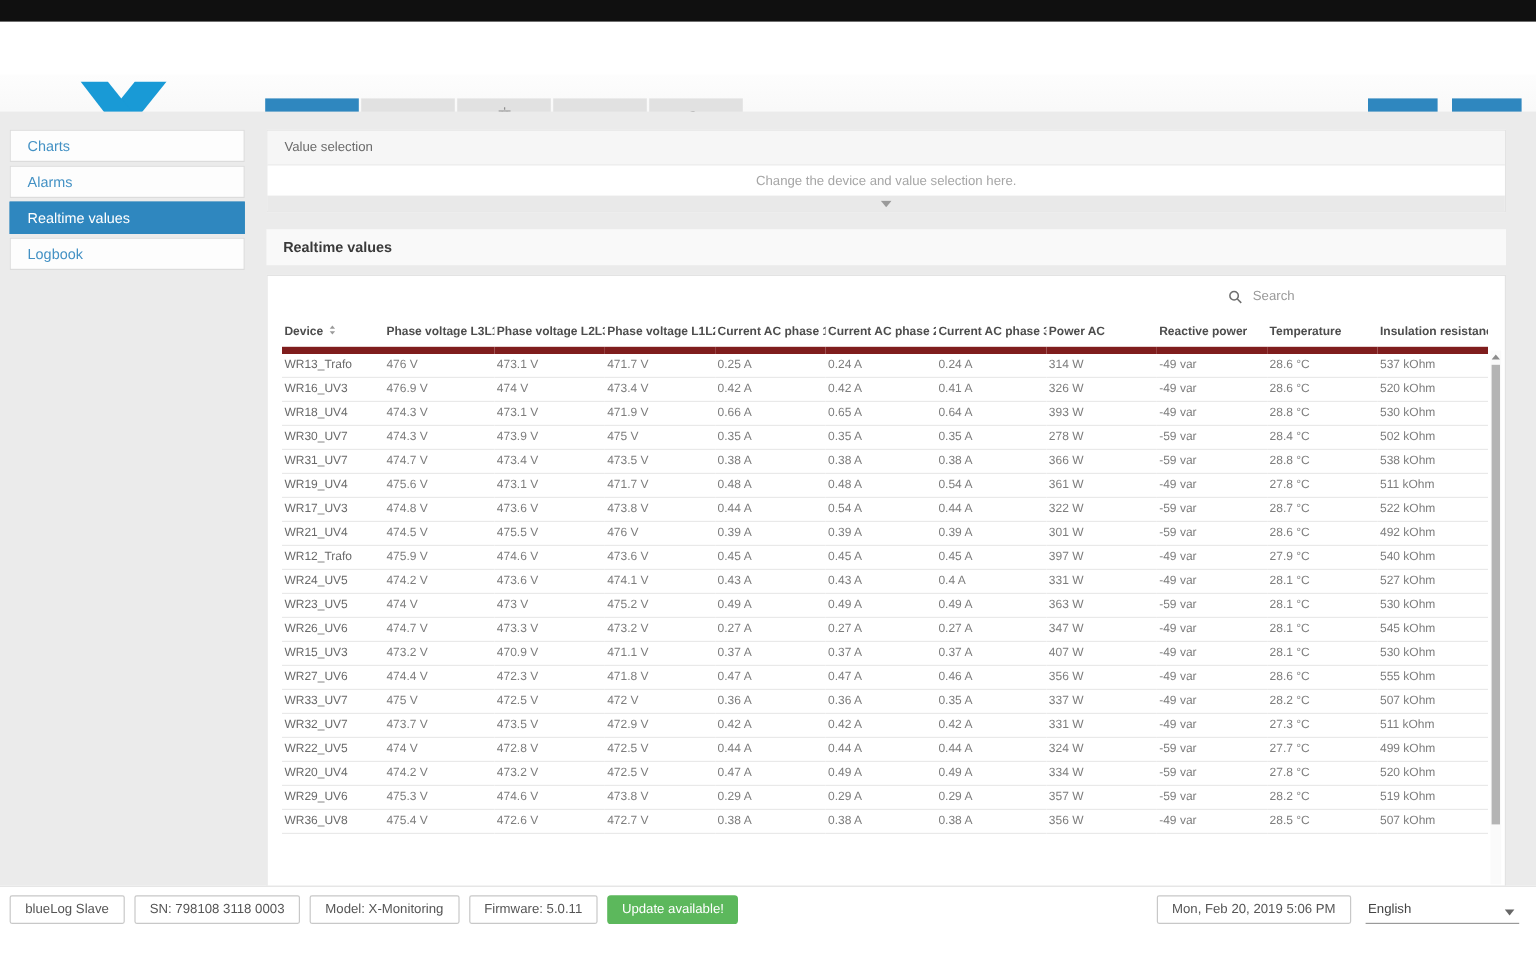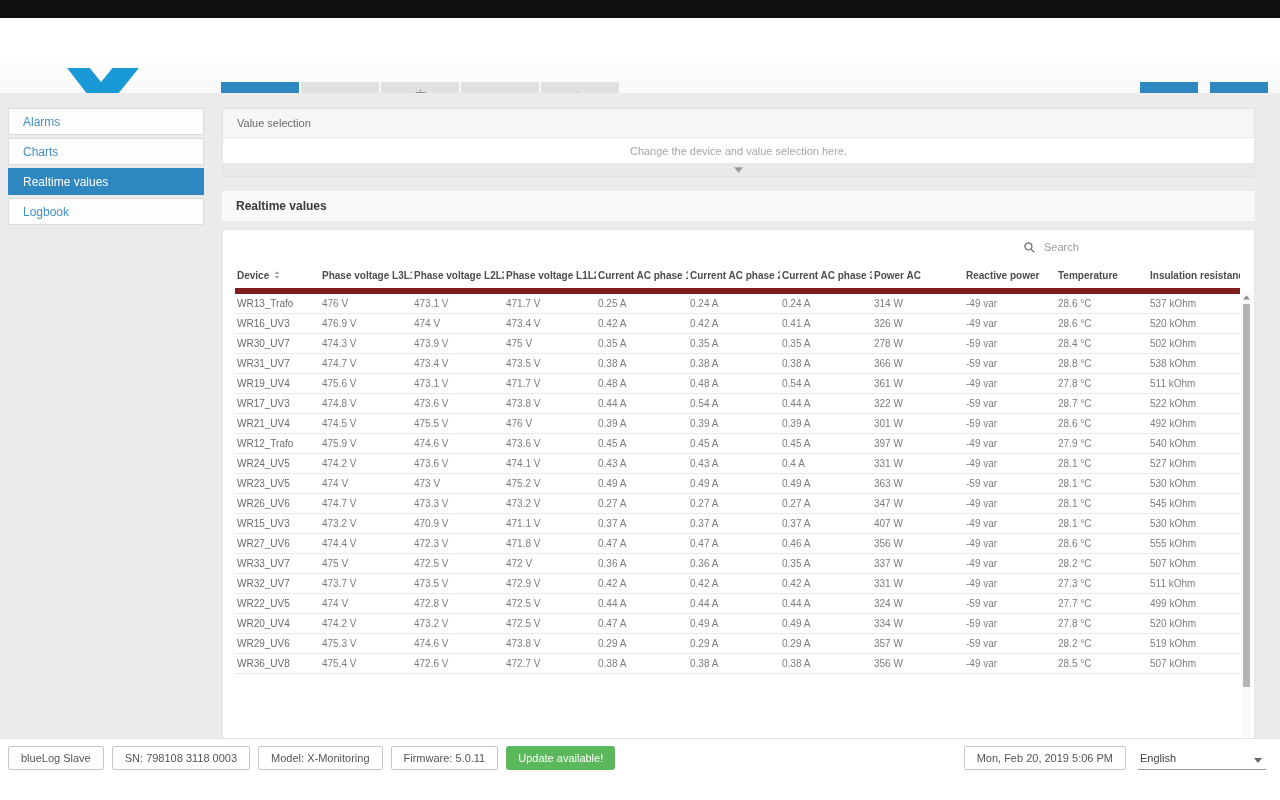--- a/index.html
+++ b/index.html
@@ -168,22 +168,22 @@
         <path d="M16 8.6l3.4 3.4-3.4 3.4"></path>
       </svg>
       <span class="lbl">LOG OUT</span>
     </div>
   </div>
 </div>
 
 <div class="page">
 
   <div class="sidebar">
+    <div class="side-item">Charts</div>
     <div class="side-item">Alarms</div>
-    <div class="side-item">Charts</div>
     <div class="side-item active">Realtime values</div>
     <div class="side-item">Logbook</div>
   </div>
 
   <div class="main">
 
     <div class="vs-card">
       <div class="vs-head">Value selection</div>
       <div class="vs-body">
         <span class="vs-hint">Change the device and value selection here.</span>
@@ -248,20 +248,33 @@
               <td>473.4 V</td>
               <td>0.42 A</td>
               <td>0.42 A</td>
               <td>0.41 A</td>
               <td>326 W</td>
               <td>-49 var</td>
               <td>28.6 °C</td>
               <td>520 kOhm</td>
             </tr>
             <tr>
+              <td>WR18_UV4</td>
+              <td>474.3 V</td>
+              <td>473.1 V</td>
+              <td>471.9 V</td>
+              <td>0.66 A</td>
+              <td>0.65 A</td>
+              <td>0.64 A</td>
+              <td>393 W</td>
+              <td>-49 var</td>
+              <td>28.8 °C</td>
+              <td>530 kOhm</td>
+            </tr>
+            <tr>
               <td>WR30_UV7</td>
               <td>474.3 V</td>
               <td>473.9 V</td>
               <td>475 V</td>
               <td>0.35 A</td>
               <td>0.35 A</td>
               <td>0.35 A</td>
               <td>278 W</td>
               <td>-59 var</td>
               <td>28.4 °C</td>

